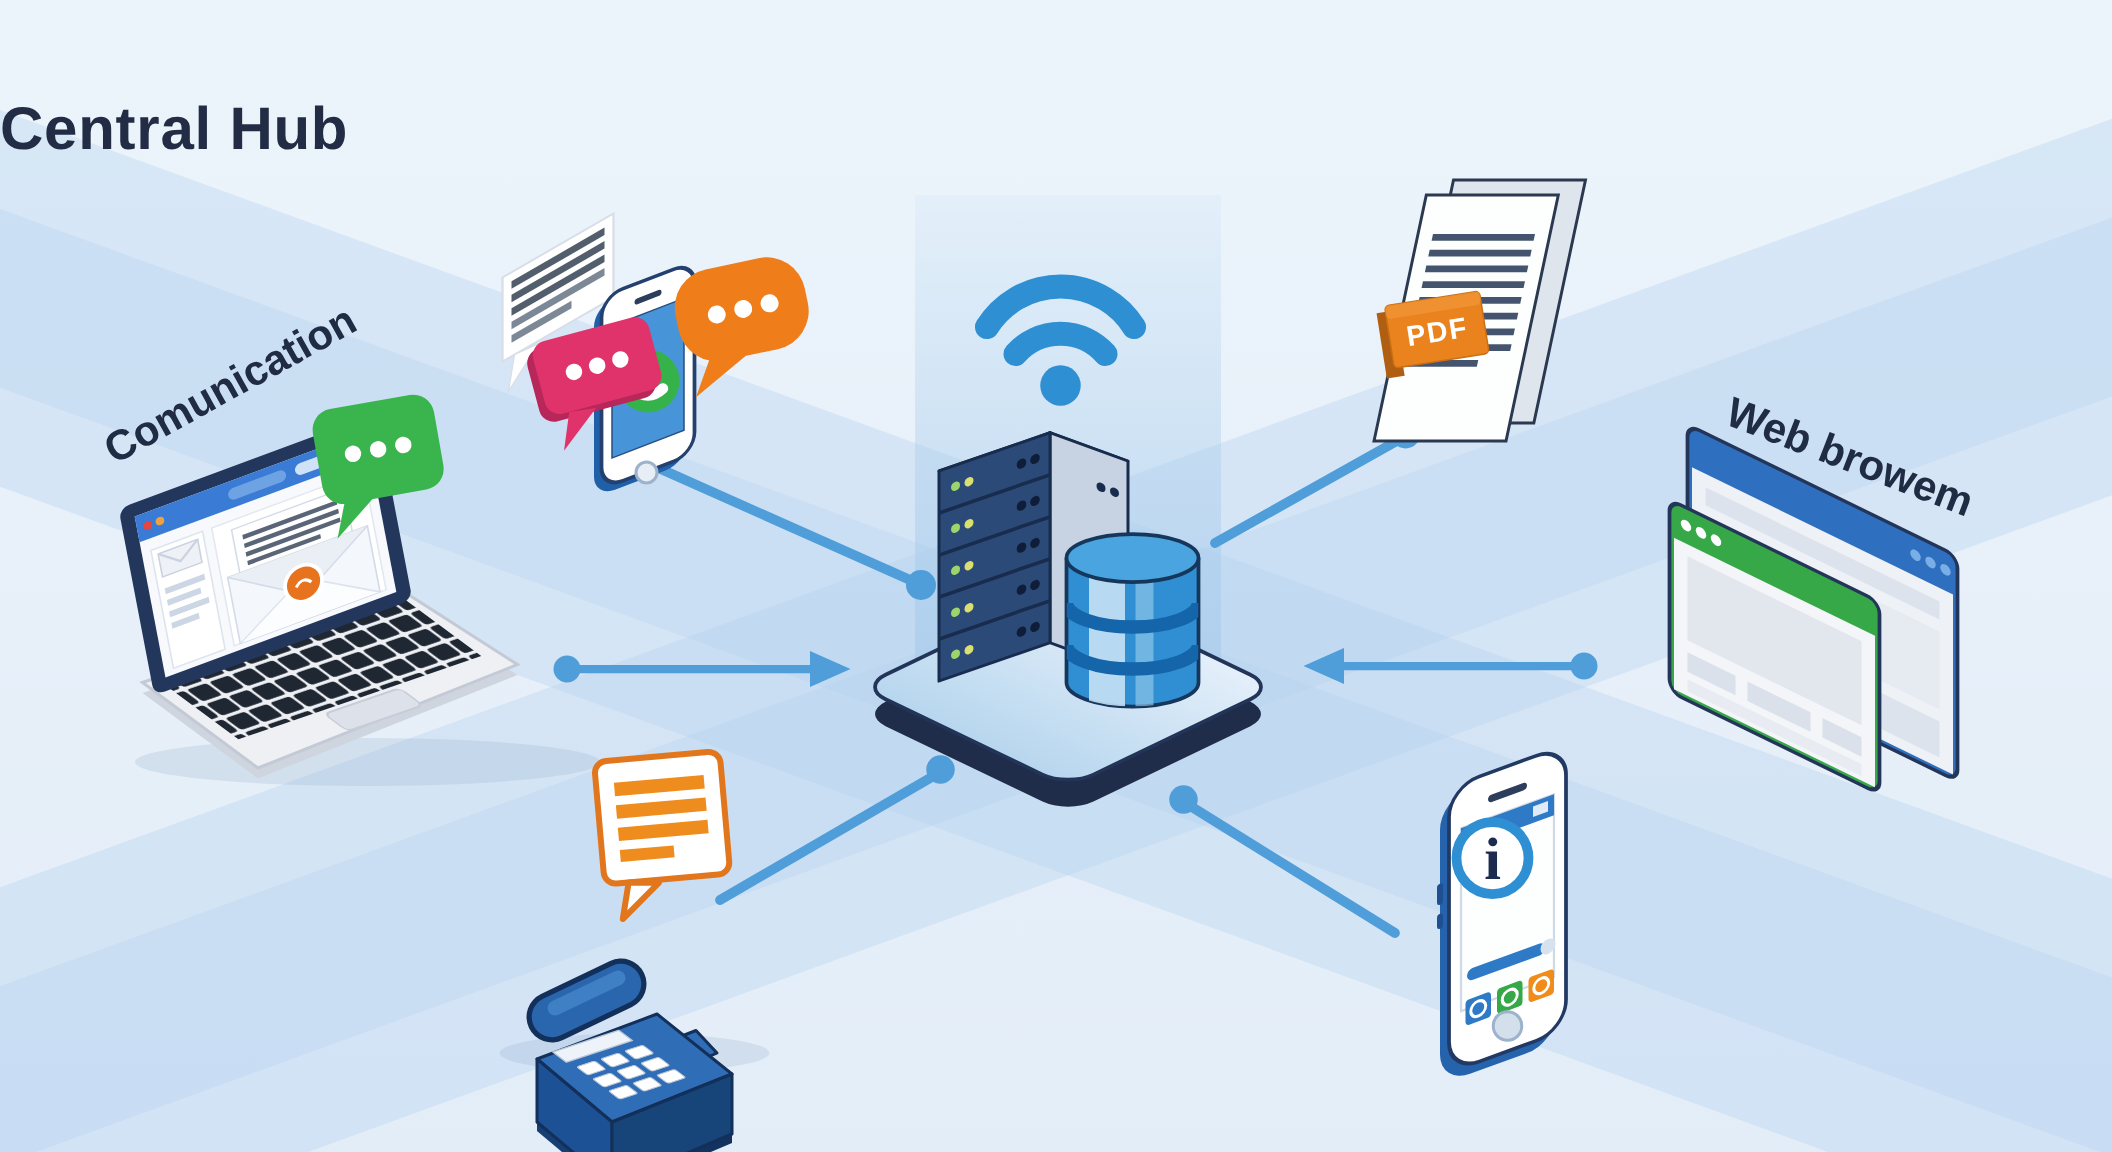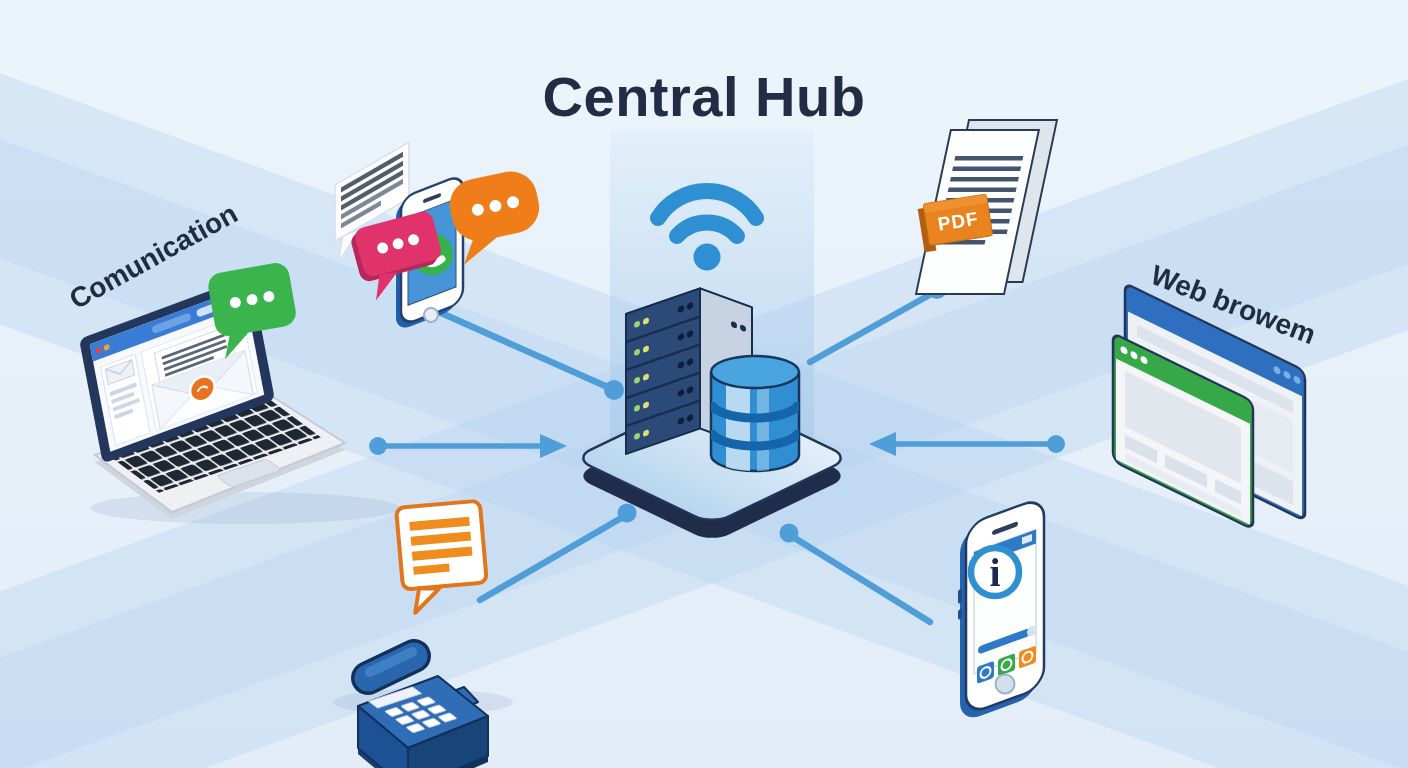--- a/index.html
+++ b/index.html
@@ -9,22 +9,22 @@
   .abs{position:absolute;}
   svg{overflow:visible;display:block;}
   .band{position:absolute;left:712px;top:458px;width:1840px;height:236px;
         background:rgba(185,213,240,0.40);}
   .band-inner{position:absolute;left:712px;top:458px;width:1840px;height:112px;
         background:rgba(178,209,238,0.30);}
   .b1{transform:translate(-50%,-50%) rotate(20deg);}
   .b2{transform:translate(-50%,-50%) rotate(-20deg);}
   .beam{position:absolute;left:610px;top:130px;width:204px;height:332px;
         background:linear-gradient(to bottom,rgba(205,228,246,0.25),rgba(163,201,235,0.65));}
-  .title{position:absolute;left:0;right:0;top:64px;text-align:center;
-         font-size:56px;font-weight:600;color:#222d45;letter-spacing:0.5px;}
+  .title{position:absolute;left:0;right:0;top:64px;text-align:left;
+         font-size:40px;font-weight:600;color:#222d45;letter-spacing:0.5px;}
   .node-label{position:absolute;font-size:28px;font-weight:600;color:#202b44;white-space:nowrap;}
   .label-laptop{left:72px;top:286px;transform:rotate(-29deg);transform-origin:0 50%;}
   .label-browser{left:1152px;top:258px;transform:rotate(21deg);transform-origin:0 50%;}
 </style>
 </head>
 <body>
 
 <div class="stage">
 
   <div class="band b1"></div>

